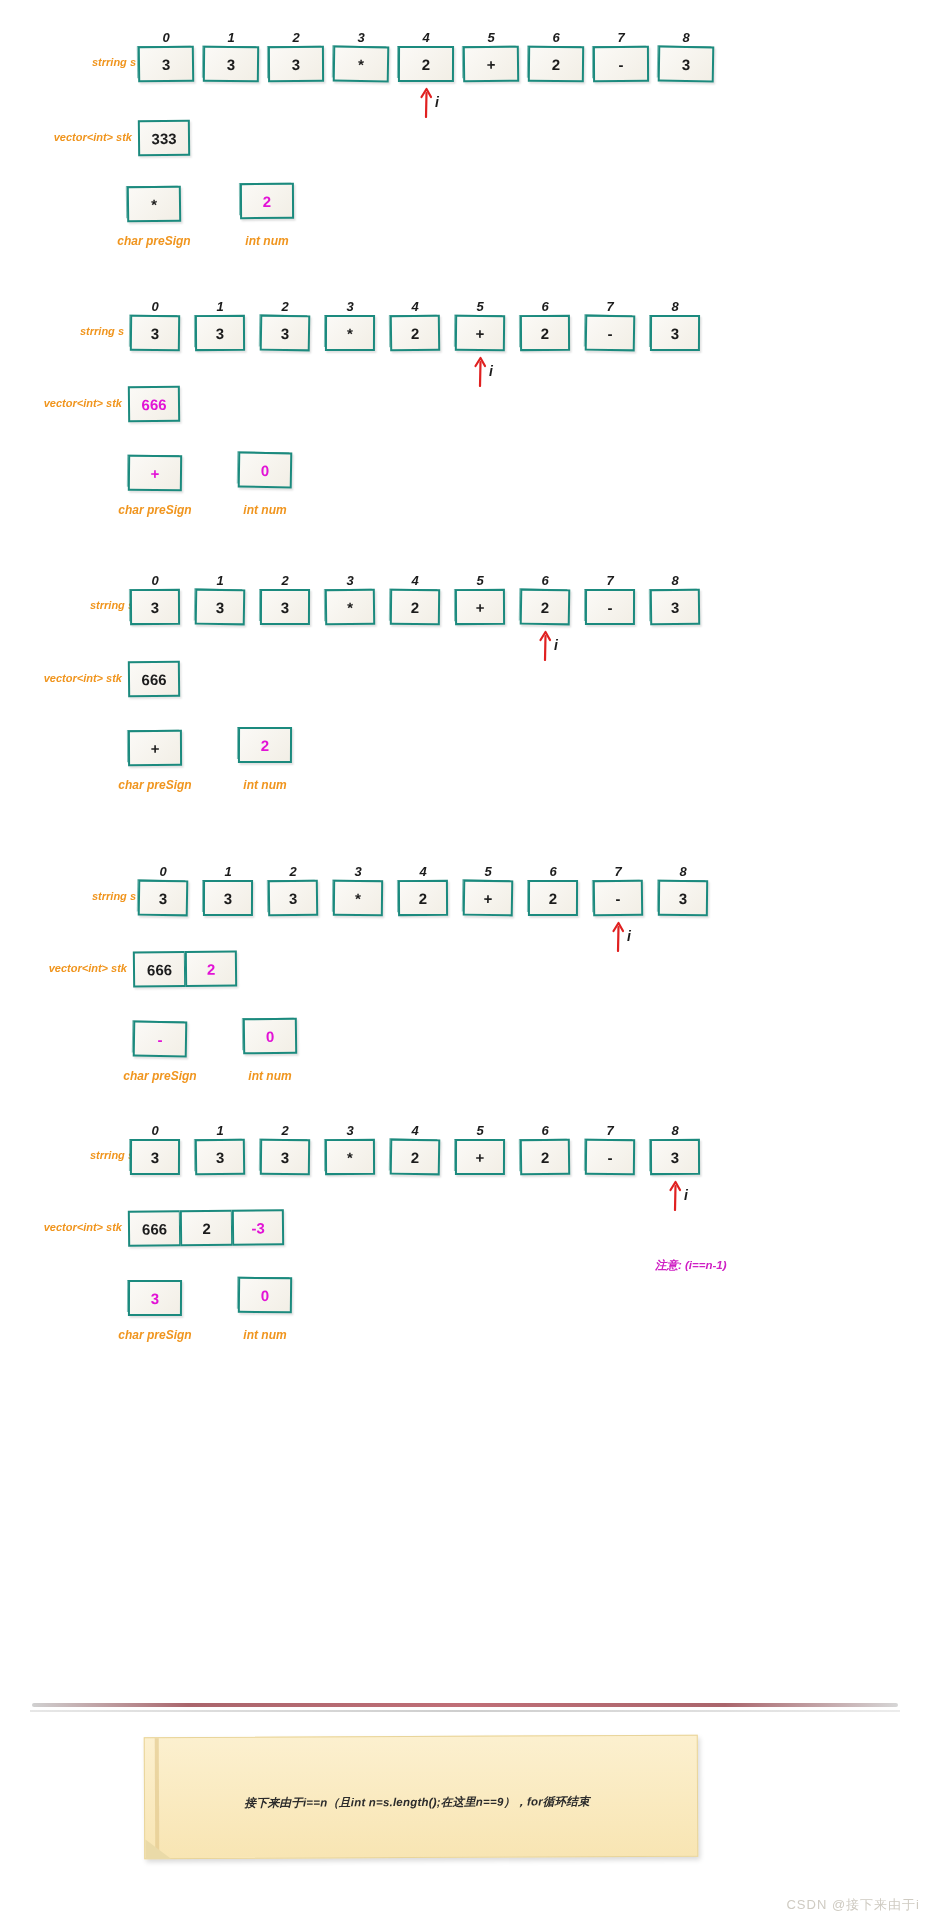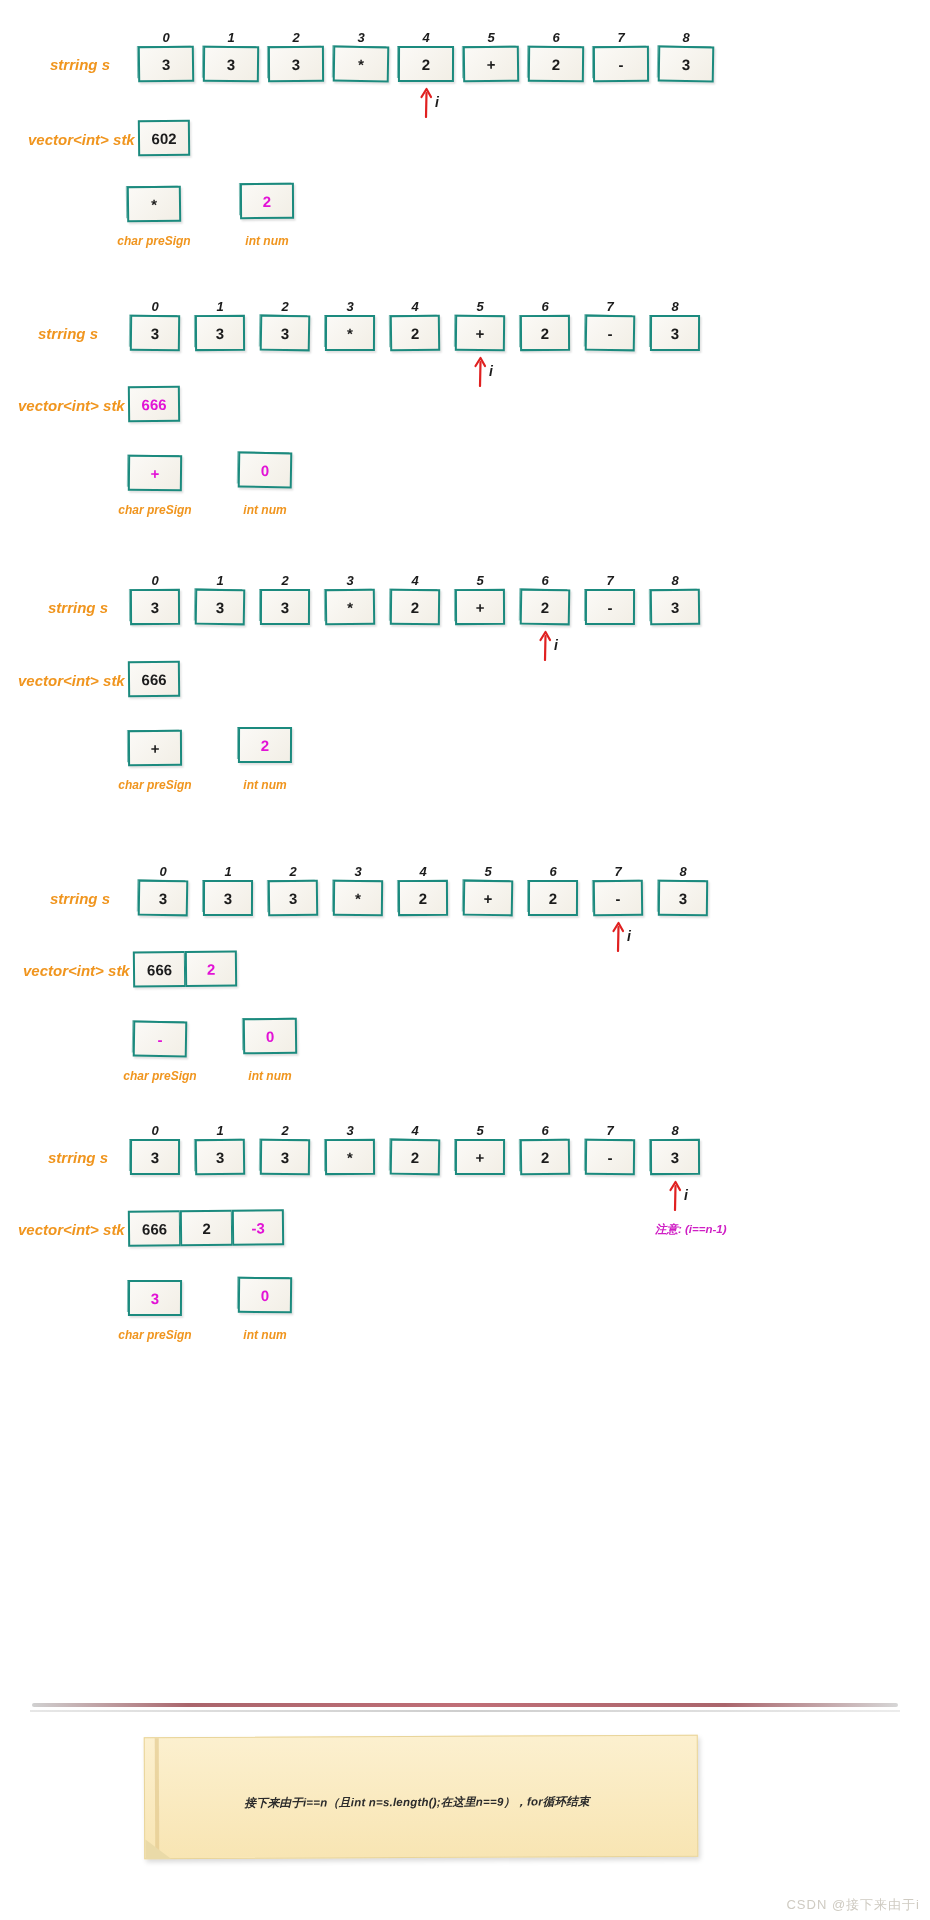--- a/index.html
+++ b/index.html
@@ -51,26 +51,26 @@
     font-size: 13px;
     font-style: italic;
     font-weight: bold;
     color: #1c1c1c;
     text-align: center;
     width: 20px;
   }
 
   .rowlabel {
     position: absolute;
-    font-size: 15px;
+    font-size: 11px;
     font-style: italic;
     font-weight: bold;
     color: #f0951e;
     white-space: nowrap;
-    text-align: left;
+    text-align: right;
   }
 
   .smalllabel {
     position: absolute;
     font-size: 12px;
     font-style: italic;
     font-weight: bold;
     color: #f0951e;
     white-space: nowrap;
     text-align: center;
@@ -87,20 +87,21 @@
     color: #1c1c1c;
   }
 
   .note-red {
     position: absolute;
     font-size: 11.5px;
     font-weight: bold;
     font-style: italic;
     color: #cf1fc4;
     white-space: nowrap;
+    margin-top: 36px;
   }
 
   
   .stack { position: absolute; display: flex; transform: rotate(-0.6deg); }
   .stack .scell {
     background: #f6f3ec;
     border: 2px solid #1b8a7e;
     border-right-width: 1px;
     display: flex;
     align-items: center;
@@ -200,21 +201,21 @@
     <div class="cell sk4" style="left:658px; top:46px; width:56px; height:36px;">3</div>
     <div class="arrow" style="left:418px; top:84px;">
       <svg width="16" height="34" viewBox="0 0 16 34">
         <path d="M8 33 L8.5 9" stroke="#e02020" stroke-width="2.2" fill="none" stroke-linecap="round"></path>
         <path d="M3.5 13 L8.5 5 L13 13" stroke="#e02020" stroke-width="2.2" fill="none" stroke-linecap="round" stroke-linejoin="round"></path>
       </svg>
     </div>
     <div class="ilabel" style="left:435px; top:94px;">i</div>
     <div class="rowlabel" style="left:28px; top:131px; width:104px;">vector&lt;int&gt; stk</div>
     <div class="stack" style="left:138px; top:120px;">
-      <div class="scell" style="width:52px;height:36px;">602</div>
+      <div class="scell" style="width:52px;height:36px;">333</div>
     </div>
     <div class="cell sk1" style="left:127px; top:186px; width:54px; height:36px;">*</div>
     <div class="smalllabel" style="left:103px; top:234px; width:102px;">char preSign</div>
     <div class="cell sk3 magenta" style="left:240px; top:183px; width:54px; height:36px;">2</div>
     <div class="smalllabel" style="left:224px; top:234px; width:86px;">int num</div>
     <div class="rowlabel" style="left:38px; top:325px; width:86px;">strring s</div>
     <div class="idx" style="left:145px; top:299px;">0</div>
     <div class="cell sk2" style="left:130px; top:315px; width:50px; height:36px;">3</div>
     <div class="idx" style="left:210px; top:299px;">1</div>
     <div class="cell sk3" style="left:195px; top:315px; width:50px; height:36px;">3</div>

